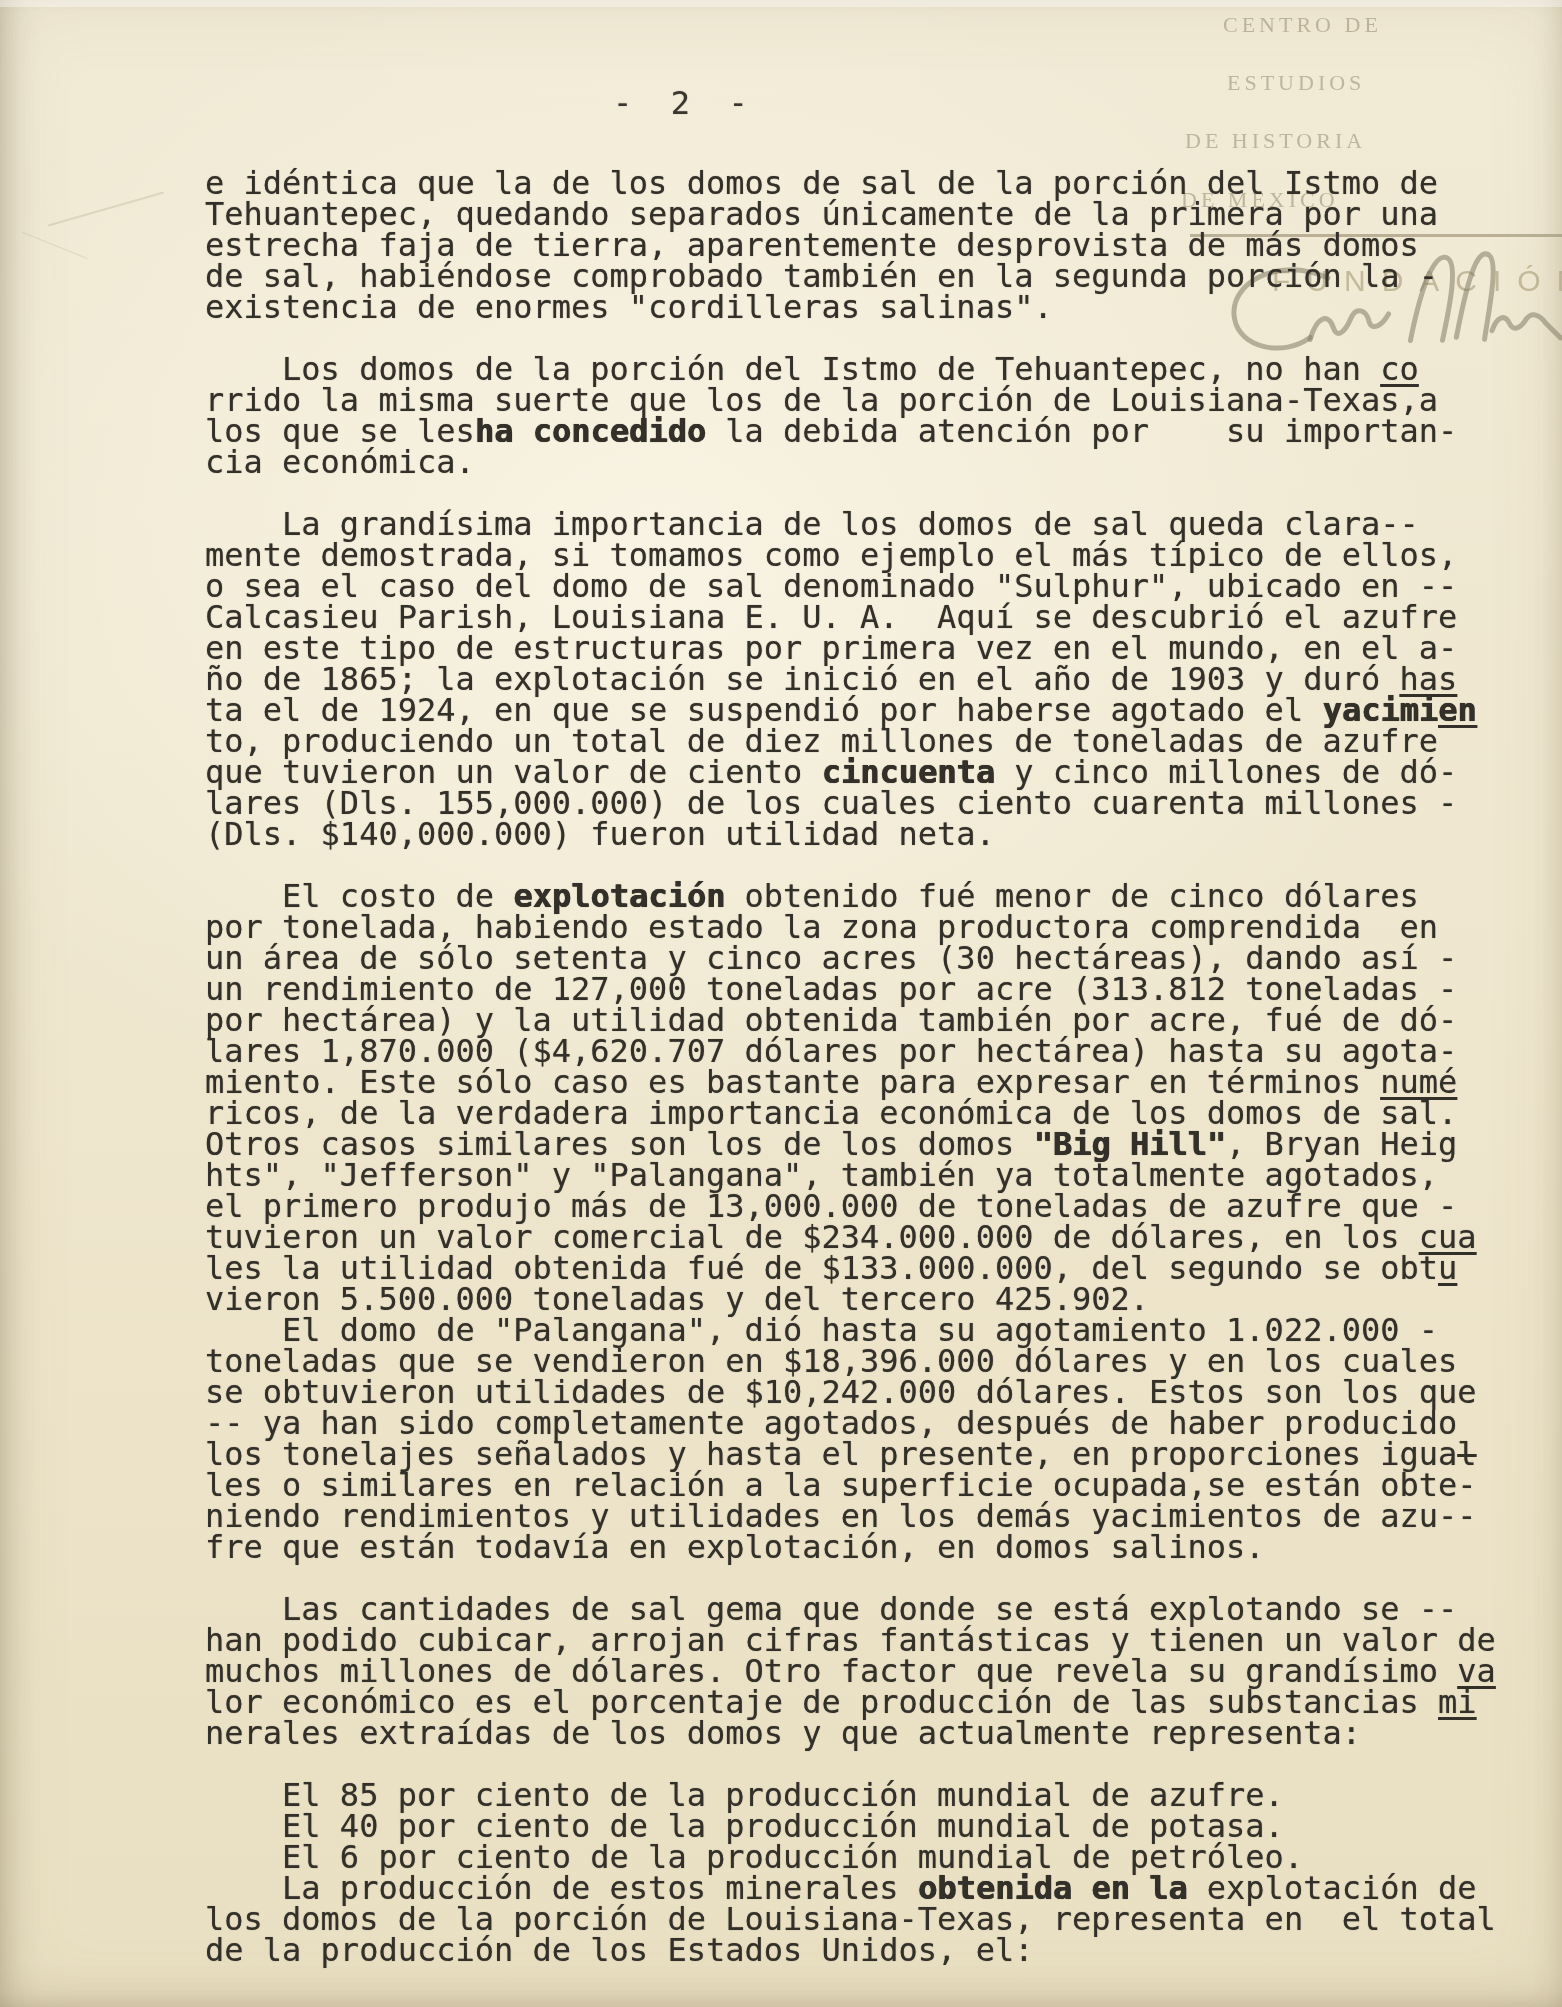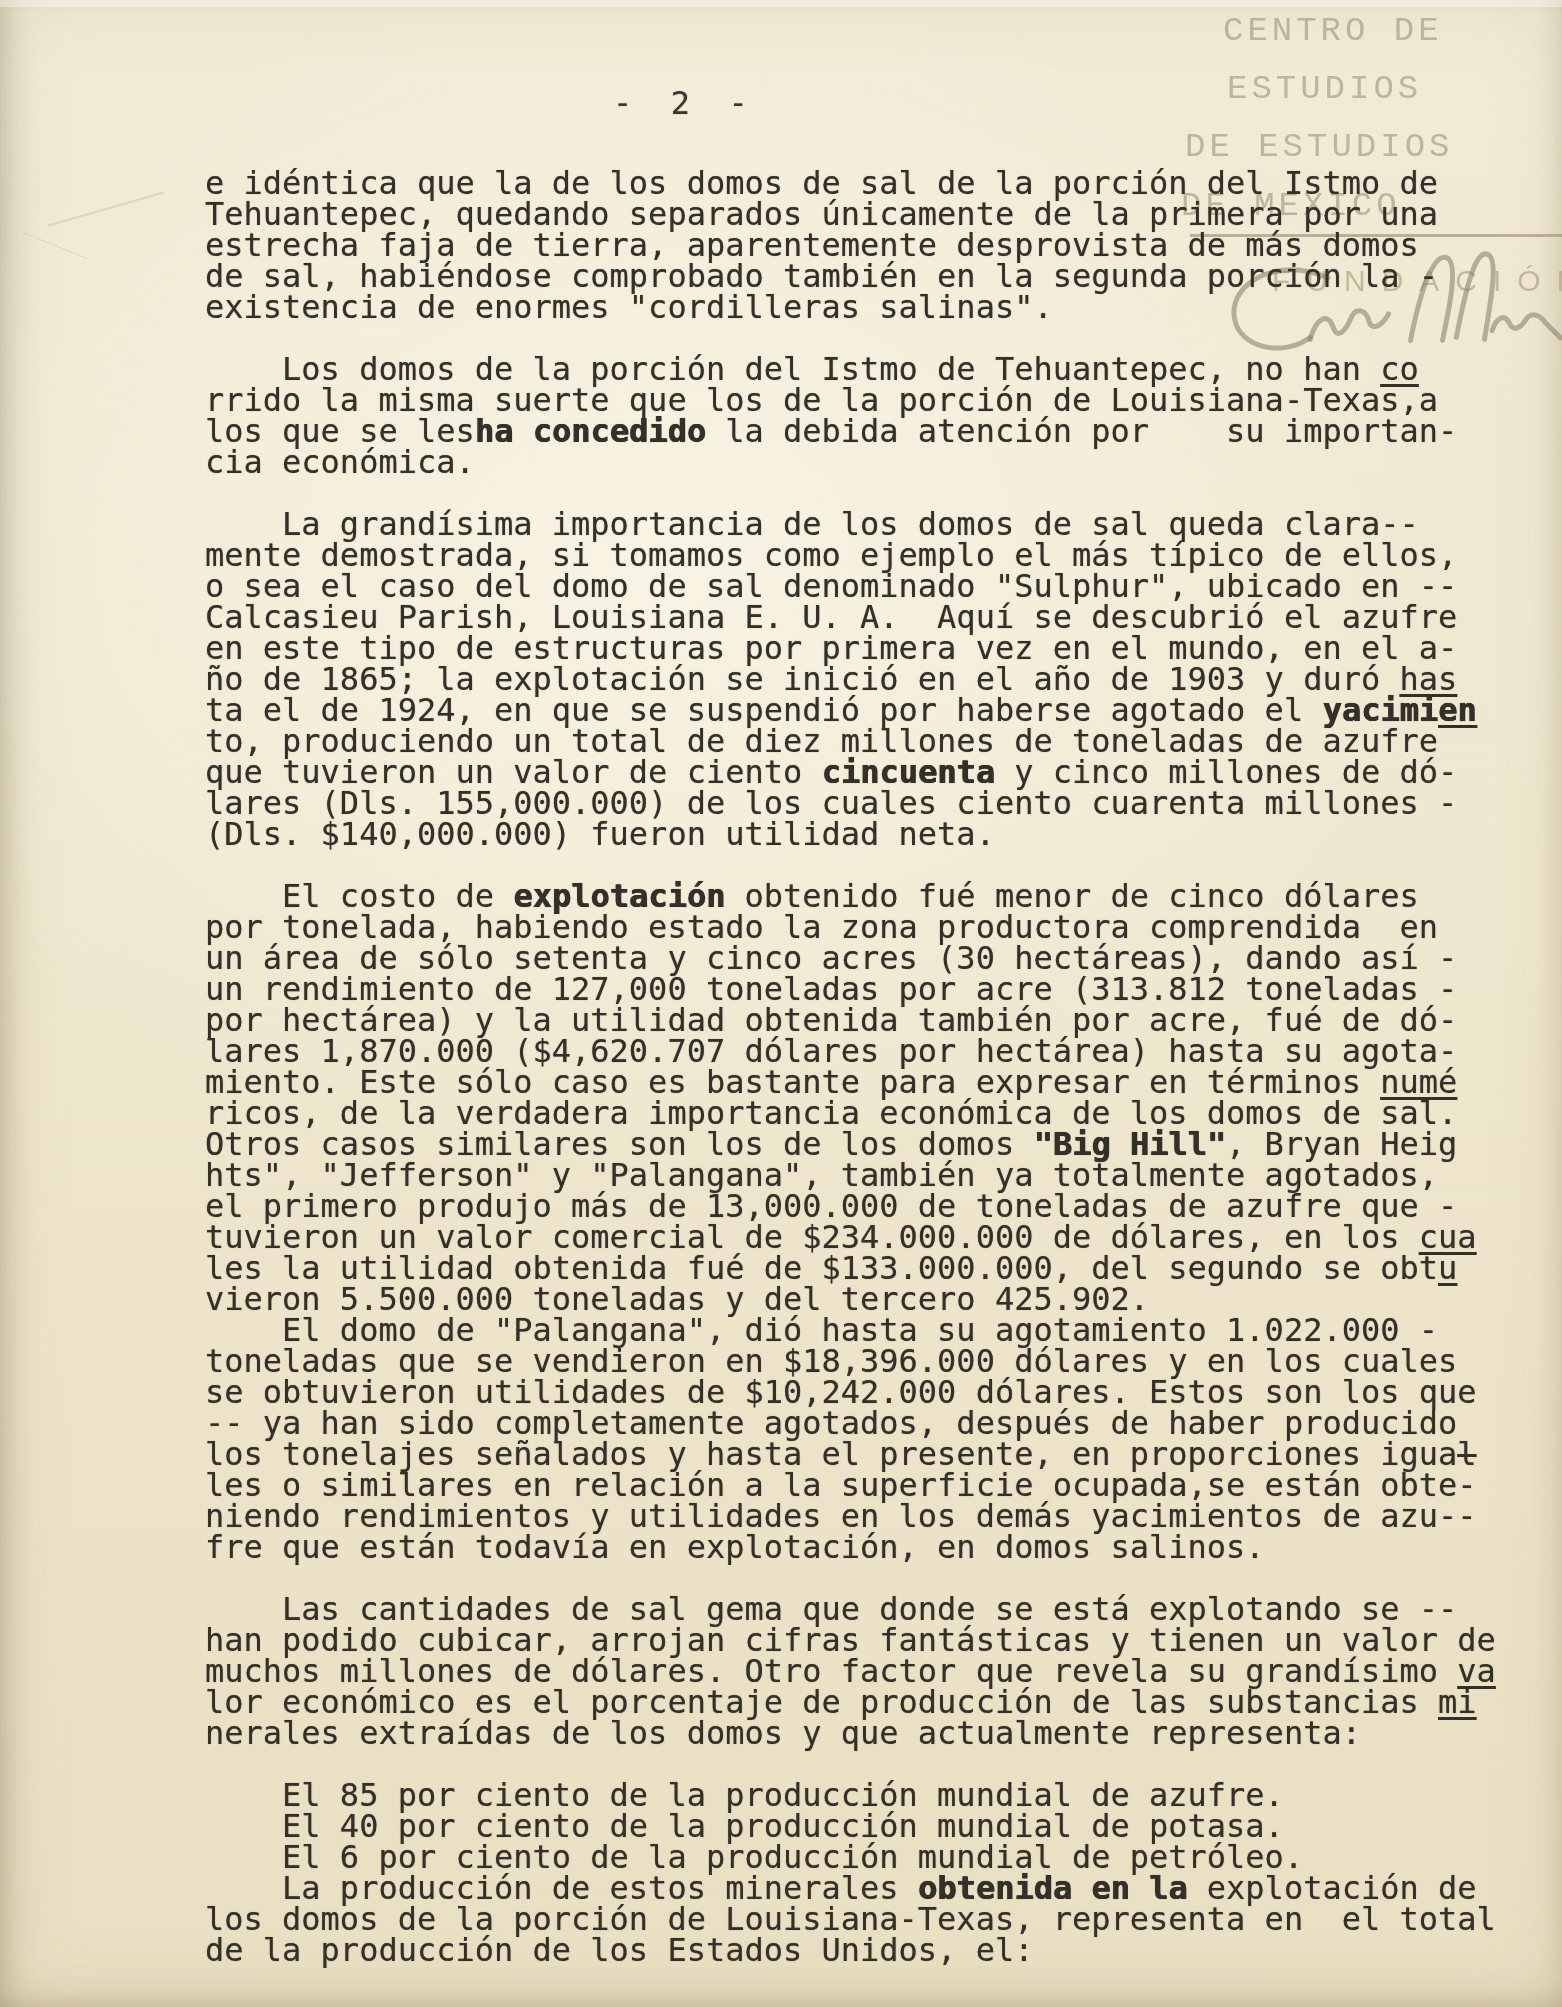--- a/index.html
+++ b/index.html
@@ -40,23 +40,23 @@
 
   #page-number{
     position:absolute;left:613px;top:84px;
     font-size:32px;color:#3a3731;white-space:pre;
     text-shadow:0 0 1px rgba(46,44,40,0.5);
   }
 
   
   .wm{
     position:absolute;
-    font-family:Liberation Mono, monospace;
+    font-family:Liberation Serif, serif;
     color:rgba(148,138,110,0.55);
-    letter-spacing:4px;font-size:34px;line-height:1;
+    letter-spacing:4px;font-size:22px;line-height:1;
     white-space:nowrap;pointer-events:none;
   }
   #wm-line-0{left:1223px;top:14px;}
   #wm-line-1{left:1227px;top:72px;}
   #wm-line-2{left:1185px;top:130px;}
   #wm-line-3{left:1181px;top:189px;}
   #wm-rule{position:absolute;left:1190px;top:234px;width:372px;height:3px;
     background:rgba(148,138,110,0.60);pointer-events:none;}
   #wm-foundation{
     position:absolute;left:1272px;top:266px;
@@ -72,21 +72,21 @@
 
 <div id="page">
 
   <div class="crease c1"></div>
   <div class="crease c2"></div>
 
   <div id="page-number">-  2  -</div>
 
   <div class="wm" id="wm-line-0">CENTRO DE</div>
   <div class="wm" id="wm-line-1">ESTUDIOS</div>
-  <div class="wm" id="wm-line-2">DE ESTUDIOS</div>
+  <div class="wm" id="wm-line-2">DE HISTORIA</div>
   <div class="wm" id="wm-line-3">DE MEXICO</div>
   <div id="wm-rule"></div>
   <div id="wm-foundation">FUNDACIÓN</div>
 
   <svg id="signature" width="350" height="120" viewBox="0 0 350 120">
     <path d="M 118,28 C 70,2 18,26 22,62 C 25,92 68,104 96,86"></path>
     <path d="M 96,88 c 8,-22 20,-26 24,-10 c 3,12 12,4 18,-8 c 6,-12 16,-8 18,4 c 2,10 12,6 20,-6"></path>
     <path d="M 196,96 C 208,52 224,10 238,16 C 250,22 236,70 228,98"></path>
     <path d="M 242,96 C 256,44 268,8 280,16 C 290,24 276,72 270,100"></path>
     <path d="M 278,92 c 6,-14 14,-16 18,-6 c 3,8 10,6 16,-2 c 6,-8 14,-6 20,4 l 14,16"></path>

